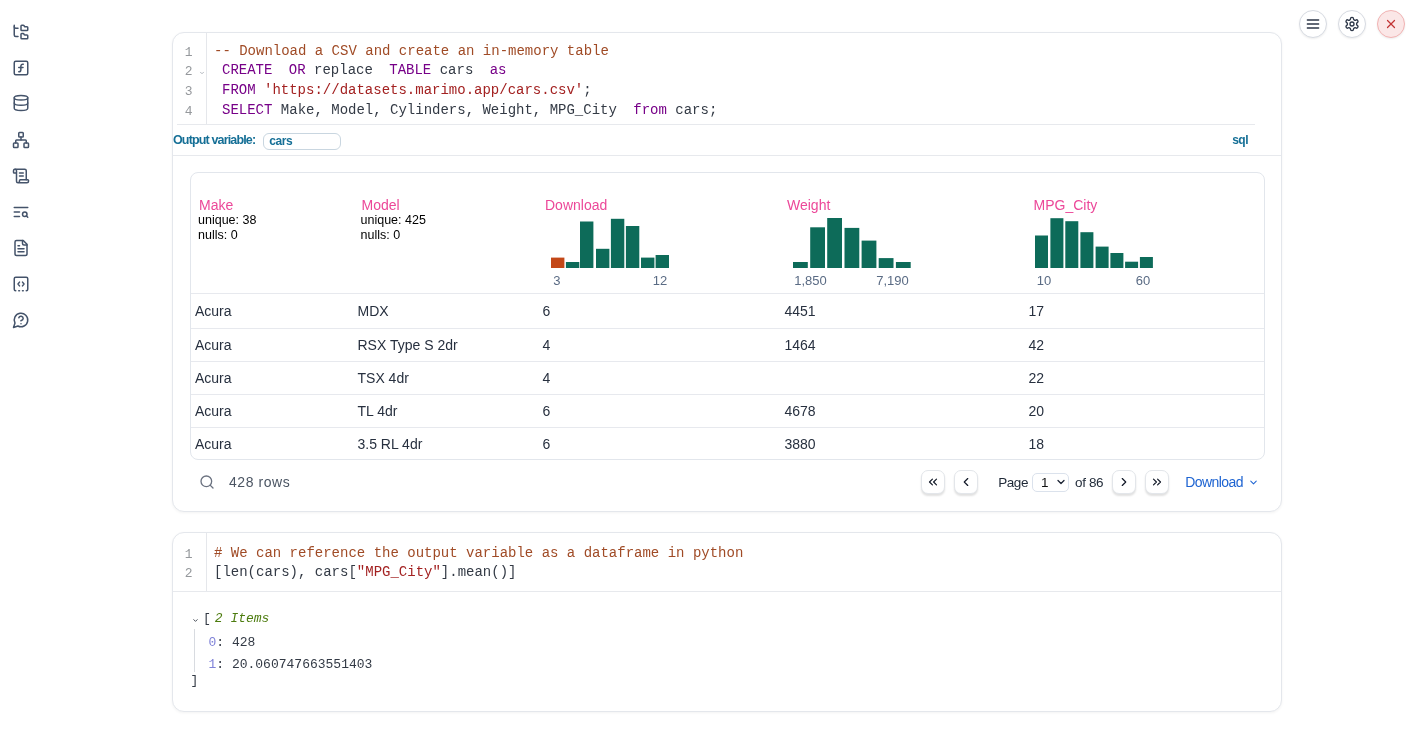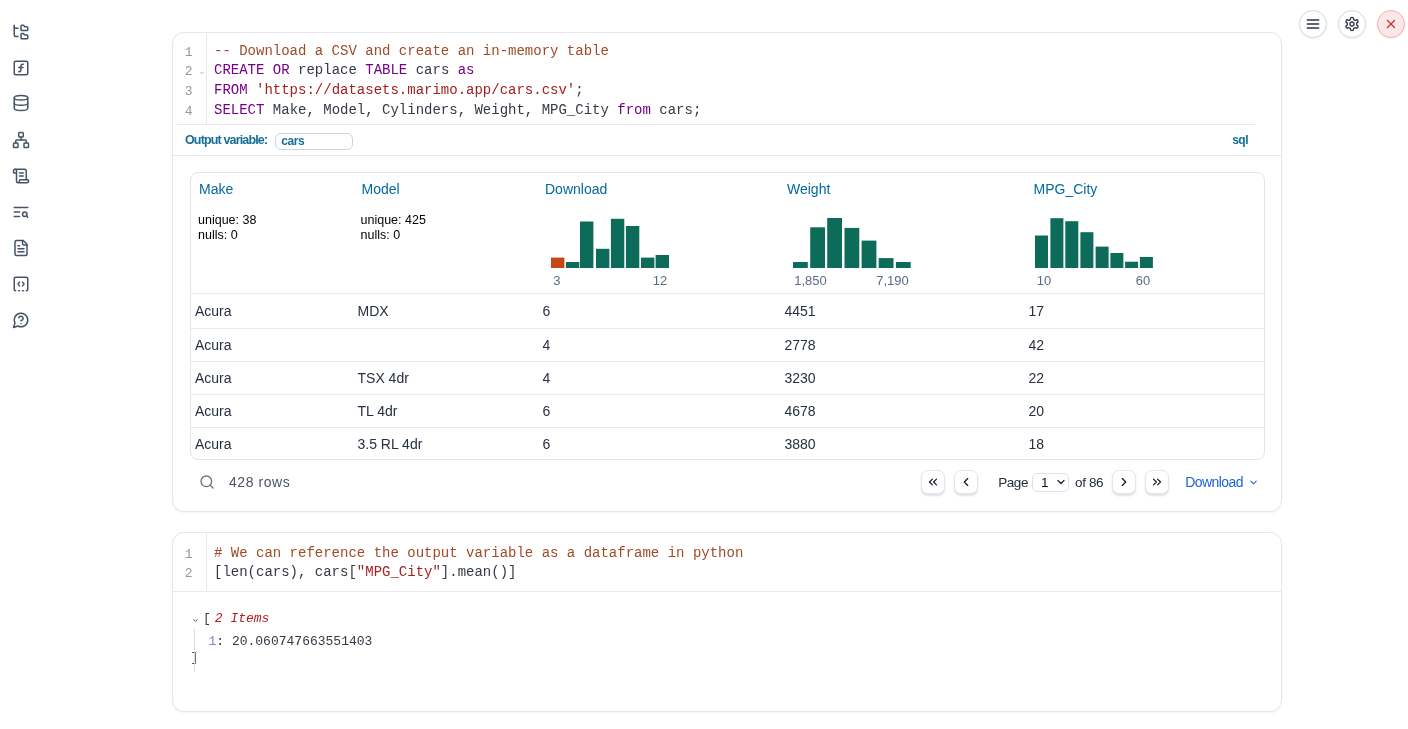--- a/index.html
+++ b/index.html
@@ -9,50 +9,50 @@
 .sbi { position:absolute; left:0; width:18px; height:18px; color:#44536a; }
 
 .rbtn { position:absolute; top:10px; width:28px; height:28px; border-radius:50%; background:#fff; border:1px solid #d7dbe2; box-shadow:0 1px 2px rgba(0,0,0,.07); display:flex; align-items:center; justify-content:center; color:#2c3647; }
 .rbtn.red { background:#fbe7e7; border-color:#f2b3b3; color:#c23434; }
 
 .cell { position:absolute; left:172px; width:1110px; background:#fff; border:1px solid #e4e7ec; border-radius:12px; box-shadow:0 1px 3px rgba(0,0,0,.05); }
 .code { position:relative; font-family:"Liberation Mono", monospace; font-size:14px; line-height:19.7px; color:#333a45; }
 .code::before { content:''; position:absolute; left:33px; top:0; bottom:0; width:0; border-left:1px solid #e5e7eb; }
 .cl { white-space:pre; position:relative; padding-left:41px; }
 .ln { position:absolute; left:0; top:1px; width:19.5px; text-align:right; color:#95989c; font-size:13px; }
-.kw { color:#770088; }
+.kw { color:#770088;margin-left:8px; }
 .cm { color:#a04b26; }
 .st { color:#a32121; }
 .ovbar { position:relative; border-bottom:1px solid #e7e9ed; height:32px; display:flex; align-items:center; }
 .ovbar::before { content:''; position:absolute; left:4px; right:26px; top:0; border-top:1px solid #e7e9ed; }
-.ovlab { color:#156f96; font-weight:bold; font-size:12.5px; margin-left:12px; letter-spacing:-0.85px; }
+.ovlab { color:#156f96; font-weight:bold; font-size:12.5px; letter-spacing:-0.85px; }
 .ovbox { margin-left:7.5px; position:relative; top:1.5px; width:78px; height:17px; border:1px solid #c9d6e0; border-radius:6px; display:flex; flex:none; align-items:center; }
 .ovbox span { color:#156f96; font-weight:bold; font-size:12px; margin-left:5.5px; letter-spacing:-0.4px; }
 .sqltag { position:absolute; right:33px; top:8.5px; color:#156f96; font-weight:bold; font-size:12px; letter-spacing:-0.5px; }
 
 .outarea { position:relative; }
 .tbox { position:absolute; left:17px; top:16px; width:1075px; height:287.5px; border:1px solid #e2e6ec; border-radius:8px; background:#fff; }
 .thead { position:absolute; left:0; top:0; right:0; height:121px; border-bottom:1px solid #e7e9ee; }
 .col { position:absolute; top:0; height:100%; }
-.cname { position:absolute; left:8px; top:8px; font-size:14px; color:#0369a1; }
+.cname { position:absolute; left:8px; top:24px; font-size:14px; color:#ec4899; }
 .cstat { position:absolute; left:7px; top:39.5px; font-size:12.5px; color:#000000; line-height:15px; }
 .chist { position:absolute; left:10px; top:45px; }
 .trow { position:absolute; left:0; right:0; height:33.2px; }
 .trow + .trow { border-top:1px solid #e7e9ee; }
 .td { position:absolute; top:0; height:100%; display:flex; align-items:center; font-size:14px; color:#27303f; padding-left:4px; }
 
 .tfoot { position:absolute; left:17px; right:17px; top:306px; height:40px; display:flex; align-items:center; }
 .rows-lab { color:#4b5563; font-size:14px; margin-left:39px; letter-spacing:0.55px; }
 .pgbtn { width:24px; height:24px; border:1px solid #e3e6ea; border-radius:7px; background:#fff; box-shadow:0 2px 2px rgba(0,0,0,.12); display:flex; align-items:center; justify-content:center; color:#111827; }
 .pgsel { width:37px; height:19px; border:1px solid #dbe2ec; border-radius:5px; display:flex; flex:none; align-items:center; font-size:13.5px; color:#111; }
 .ptext { font-size:13.5px; color:#1f2937; letter-spacing:-0.4px; }
 .dl { color:#1e64d2; font-size:14px; display:flex; align-items:center; letter-spacing:-0.55px; }
 
 .tree { font-family:"Liberation Mono", monospace; font-size:13px; color:#333a45; position:relative; }
-.titems { color:#b91c1c; font-style:italic; }
+.titems { color:#4d7c0f; font-style:italic; }
 .tkey { color:#8083d8; }
 .tguide { position:absolute; left:20.5px; width:0; border-left:1px solid #d8dbe0; }
 </style>
 </head>
 <body>
 
 <div class="sb">
   <svg class="sbi" style="top:23px" viewBox="0 0 24 24" fill="none" stroke="currentColor" stroke-width="2" stroke-linecap="round" stroke-linejoin="round">
       <path d="M20 10a1 1 0 0 0 1-1V6a1 1 0 0 0-1-1h-2.5a1 1 0 0 1-.8-.4l-.9-1.2A1 1 0 0 0 15 3h-2a1 1 0 0 0-1 1v5a1 1 0 0 0 1 1Z"></path>
       <path d="M20 21a1 1 0 0 0 1-1v-3a1 1 0 0 0-1-1h-2.9a1 1 0 0 1-.88-.55l-.42-.85a1 1 0 0 0-.92-.6H13a1 1 0 0 0-1 1v5a1 1 0 0 0 1 1Z"></path>
@@ -211,29 +211,29 @@
       </div>
       <div class="trow" style="top:121px">
           <div class="td" style="left:0;width:162.5px">Acura</div>
           <div class="td" style="left:162.5px;width:185px">MDX</div>
           <div class="td" style="left:347.5px;width:242px">6</div>
           <div class="td" style="left:589.5px;width:244px">4451</div>
           <div class="td" style="left:833.5px;width:241px">17</div>
         </div>
       <div class="trow" style="top:154.2px">
           <div class="td" style="left:0;width:162.5px">Acura</div>
+          <div class="td" style="left:162.5px;width:185px">RSX Type S 2dr</div>
           <div class="td" style="left:347.5px;width:242px">4</div>
-          <div class="td" style="left:589.5px;width:244px">2778</div>
+          <div class="td" style="left:589.5px;width:244px">1464</div>
           <div class="td" style="left:833.5px;width:241px">42</div>
         </div>
       <div class="trow" style="top:187.4px">
           <div class="td" style="left:0;width:162.5px">Acura</div>
           <div class="td" style="left:162.5px;width:185px">TSX 4dr</div>
           <div class="td" style="left:347.5px;width:242px">4</div>
-          <div class="td" style="left:589.5px;width:244px">3230</div>
           <div class="td" style="left:833.5px;width:241px">22</div>
         </div>
       <div class="trow" style="top:220.6px">
           <div class="td" style="left:0;width:162.5px">Acura</div>
           <div class="td" style="left:162.5px;width:185px">TL 4dr</div>
           <div class="td" style="left:347.5px;width:242px">6</div>
           <div class="td" style="left:589.5px;width:244px">4678</div>
           <div class="td" style="left:833.5px;width:241px">20</div>
         </div>
       <div class="trow" style="top:253.8px">
@@ -294,17 +294,18 @@
     <div class="cl"><span class="ln">1</span><span class="cm"># We can reference the output variable as a dataframe in python</span></div>
     <div class="cl"><span class="ln">2</span>[len(cars), cars[<span class="st">"MPG_City"</span>].mean()]</div>
   </div>
   <div class="tree" style="padding:19px 0 0 17px;">
     <div style="position:relative;">
       <svg style="position:absolute; left:2px; top:5.5px;" width="7" height="7" viewBox="0 0 24 24" fill="none" stroke="#333a45" stroke-width="3" stroke-linecap="round" stroke-linejoin="round">
           <path d="m6 9 6 6 6-6"></path>
         </svg>
       <span style="margin-left:13px;">[<span class="titems" style="margin-left:4px;">2 Items</span></span>
     </div>
+    <div style="margin-top:8.7px; margin-left:18.5px;"><span class="tkey">0</span>: 428</div>
     <div style="margin-top:7.5px; margin-left:18.5px;"><span class="tkey">1</span>: 20.060747663551403</div>
     <div style="margin-top:1px; margin-left:0.5px;">]</div>
     <div class="tguide" style="top:37px; height:43px;"></div>
   </div>
 </div>
 
 </body></html>

